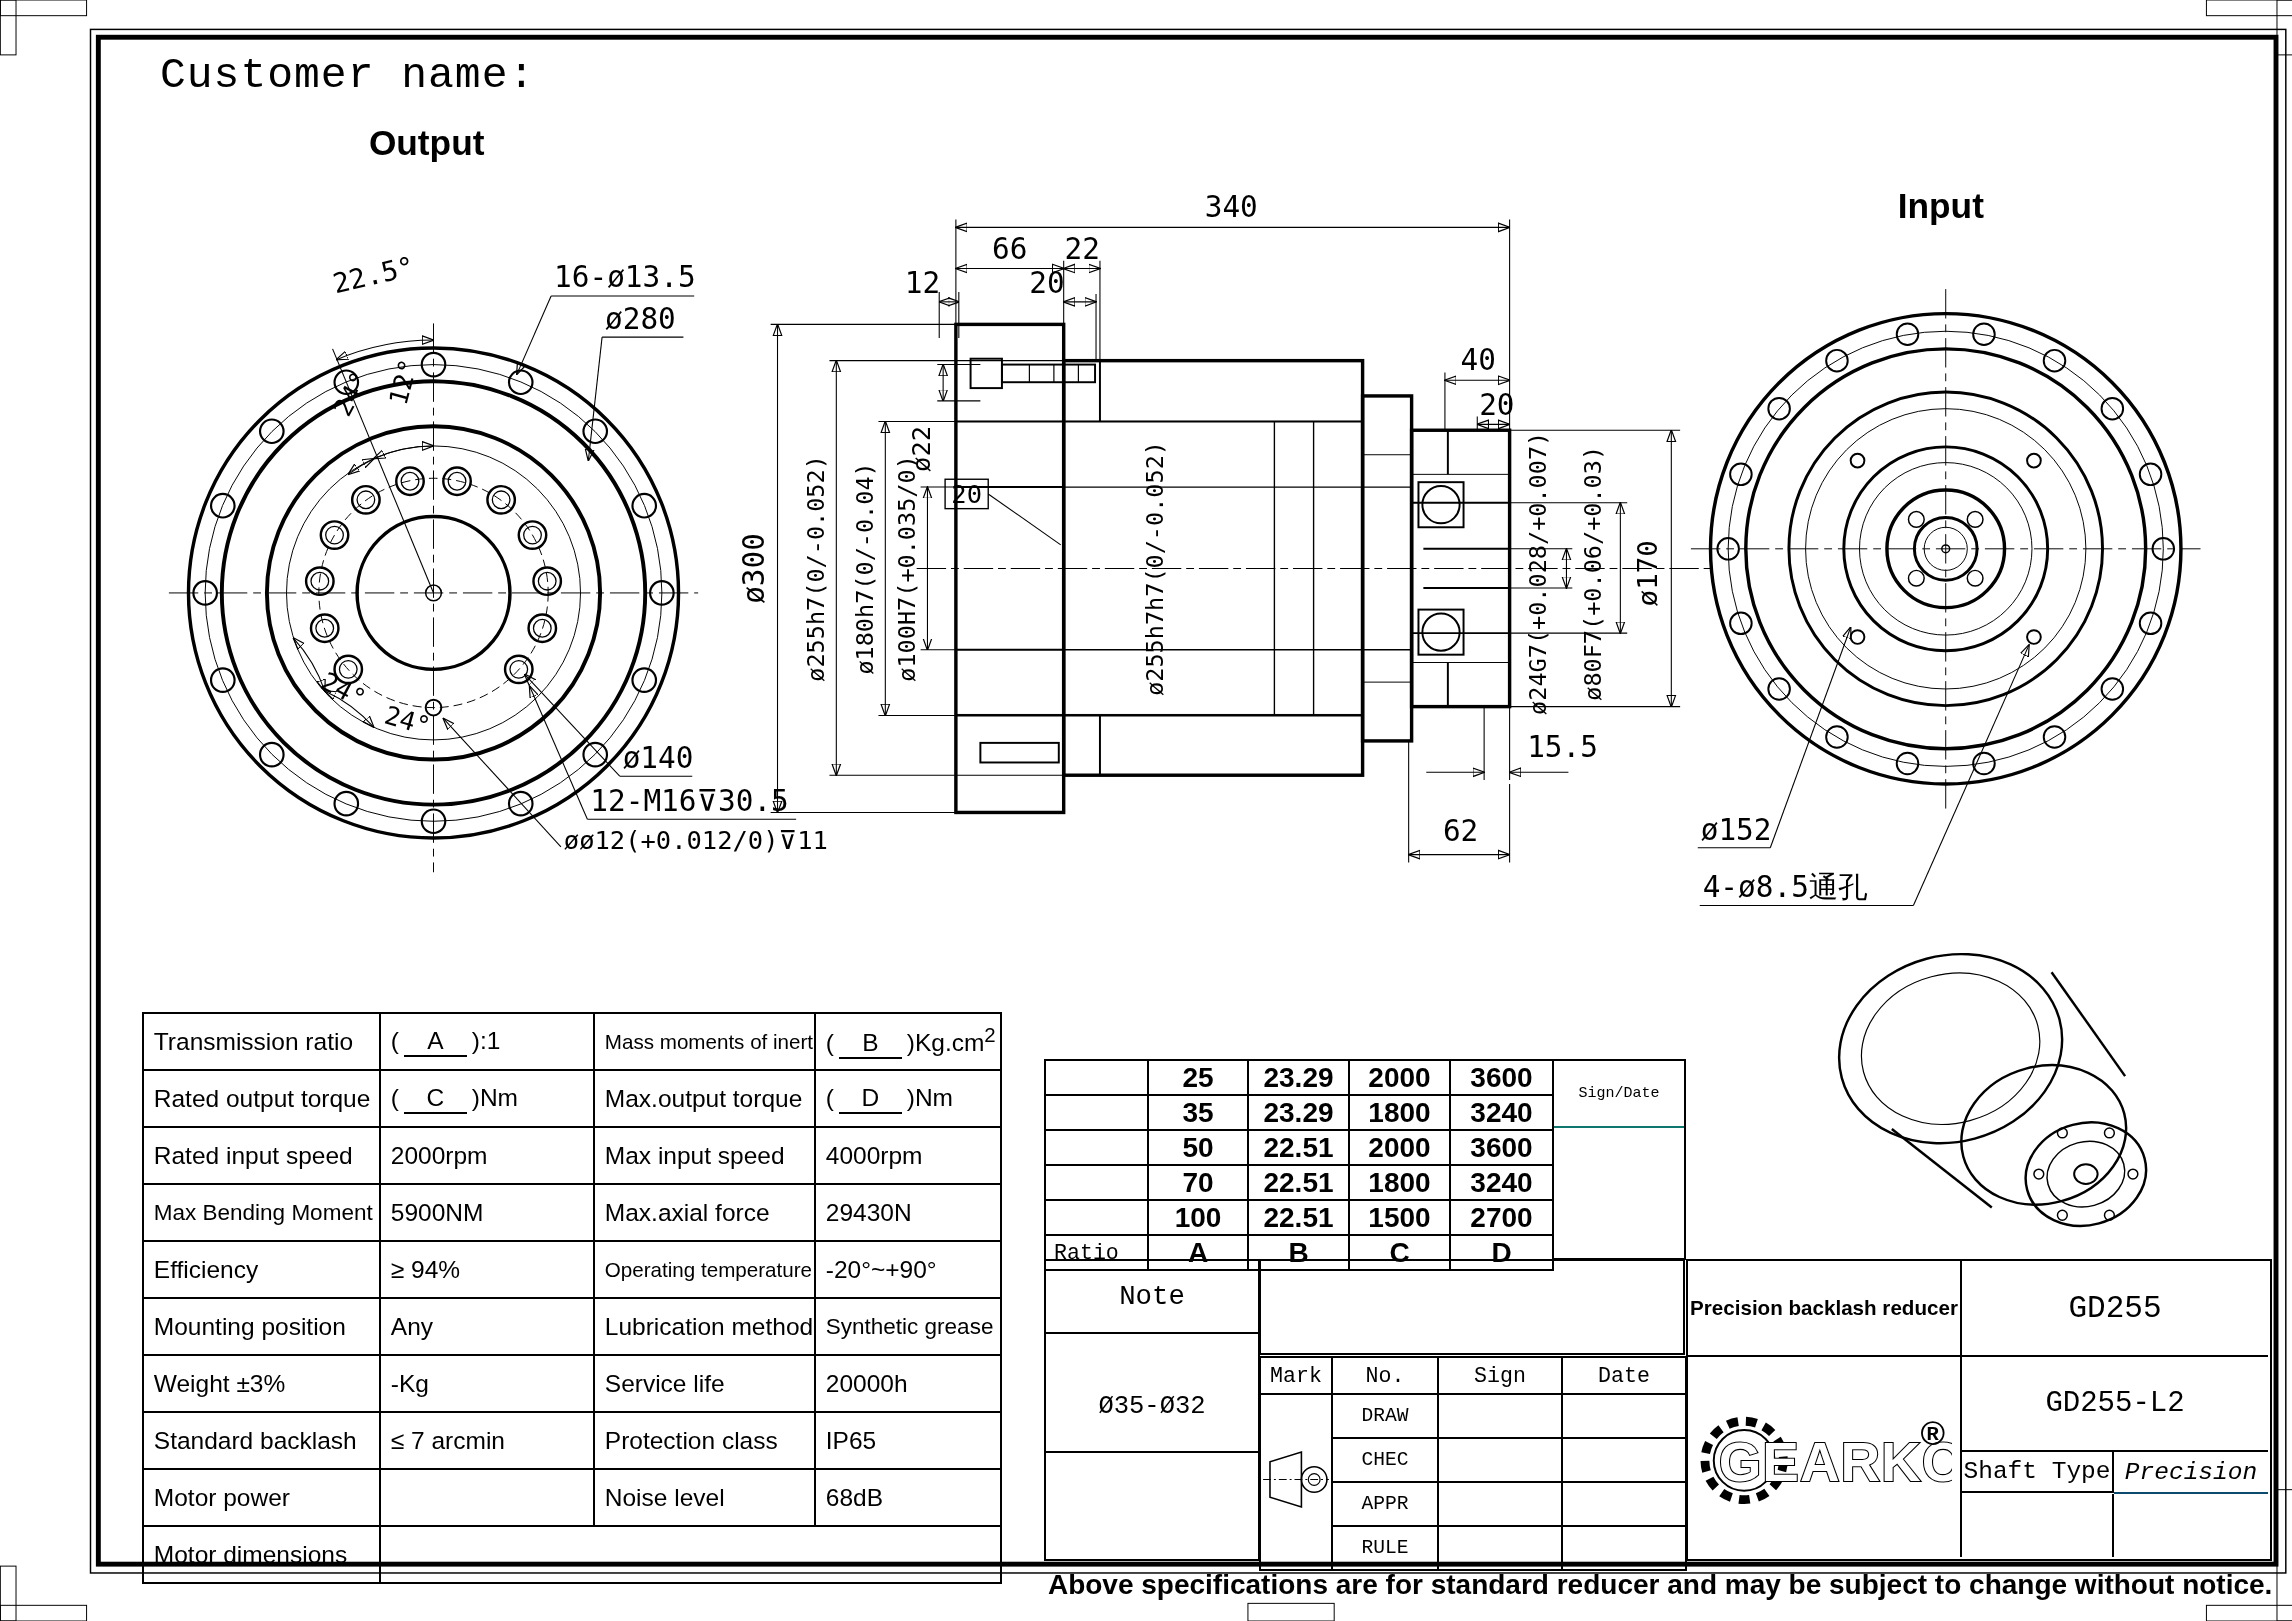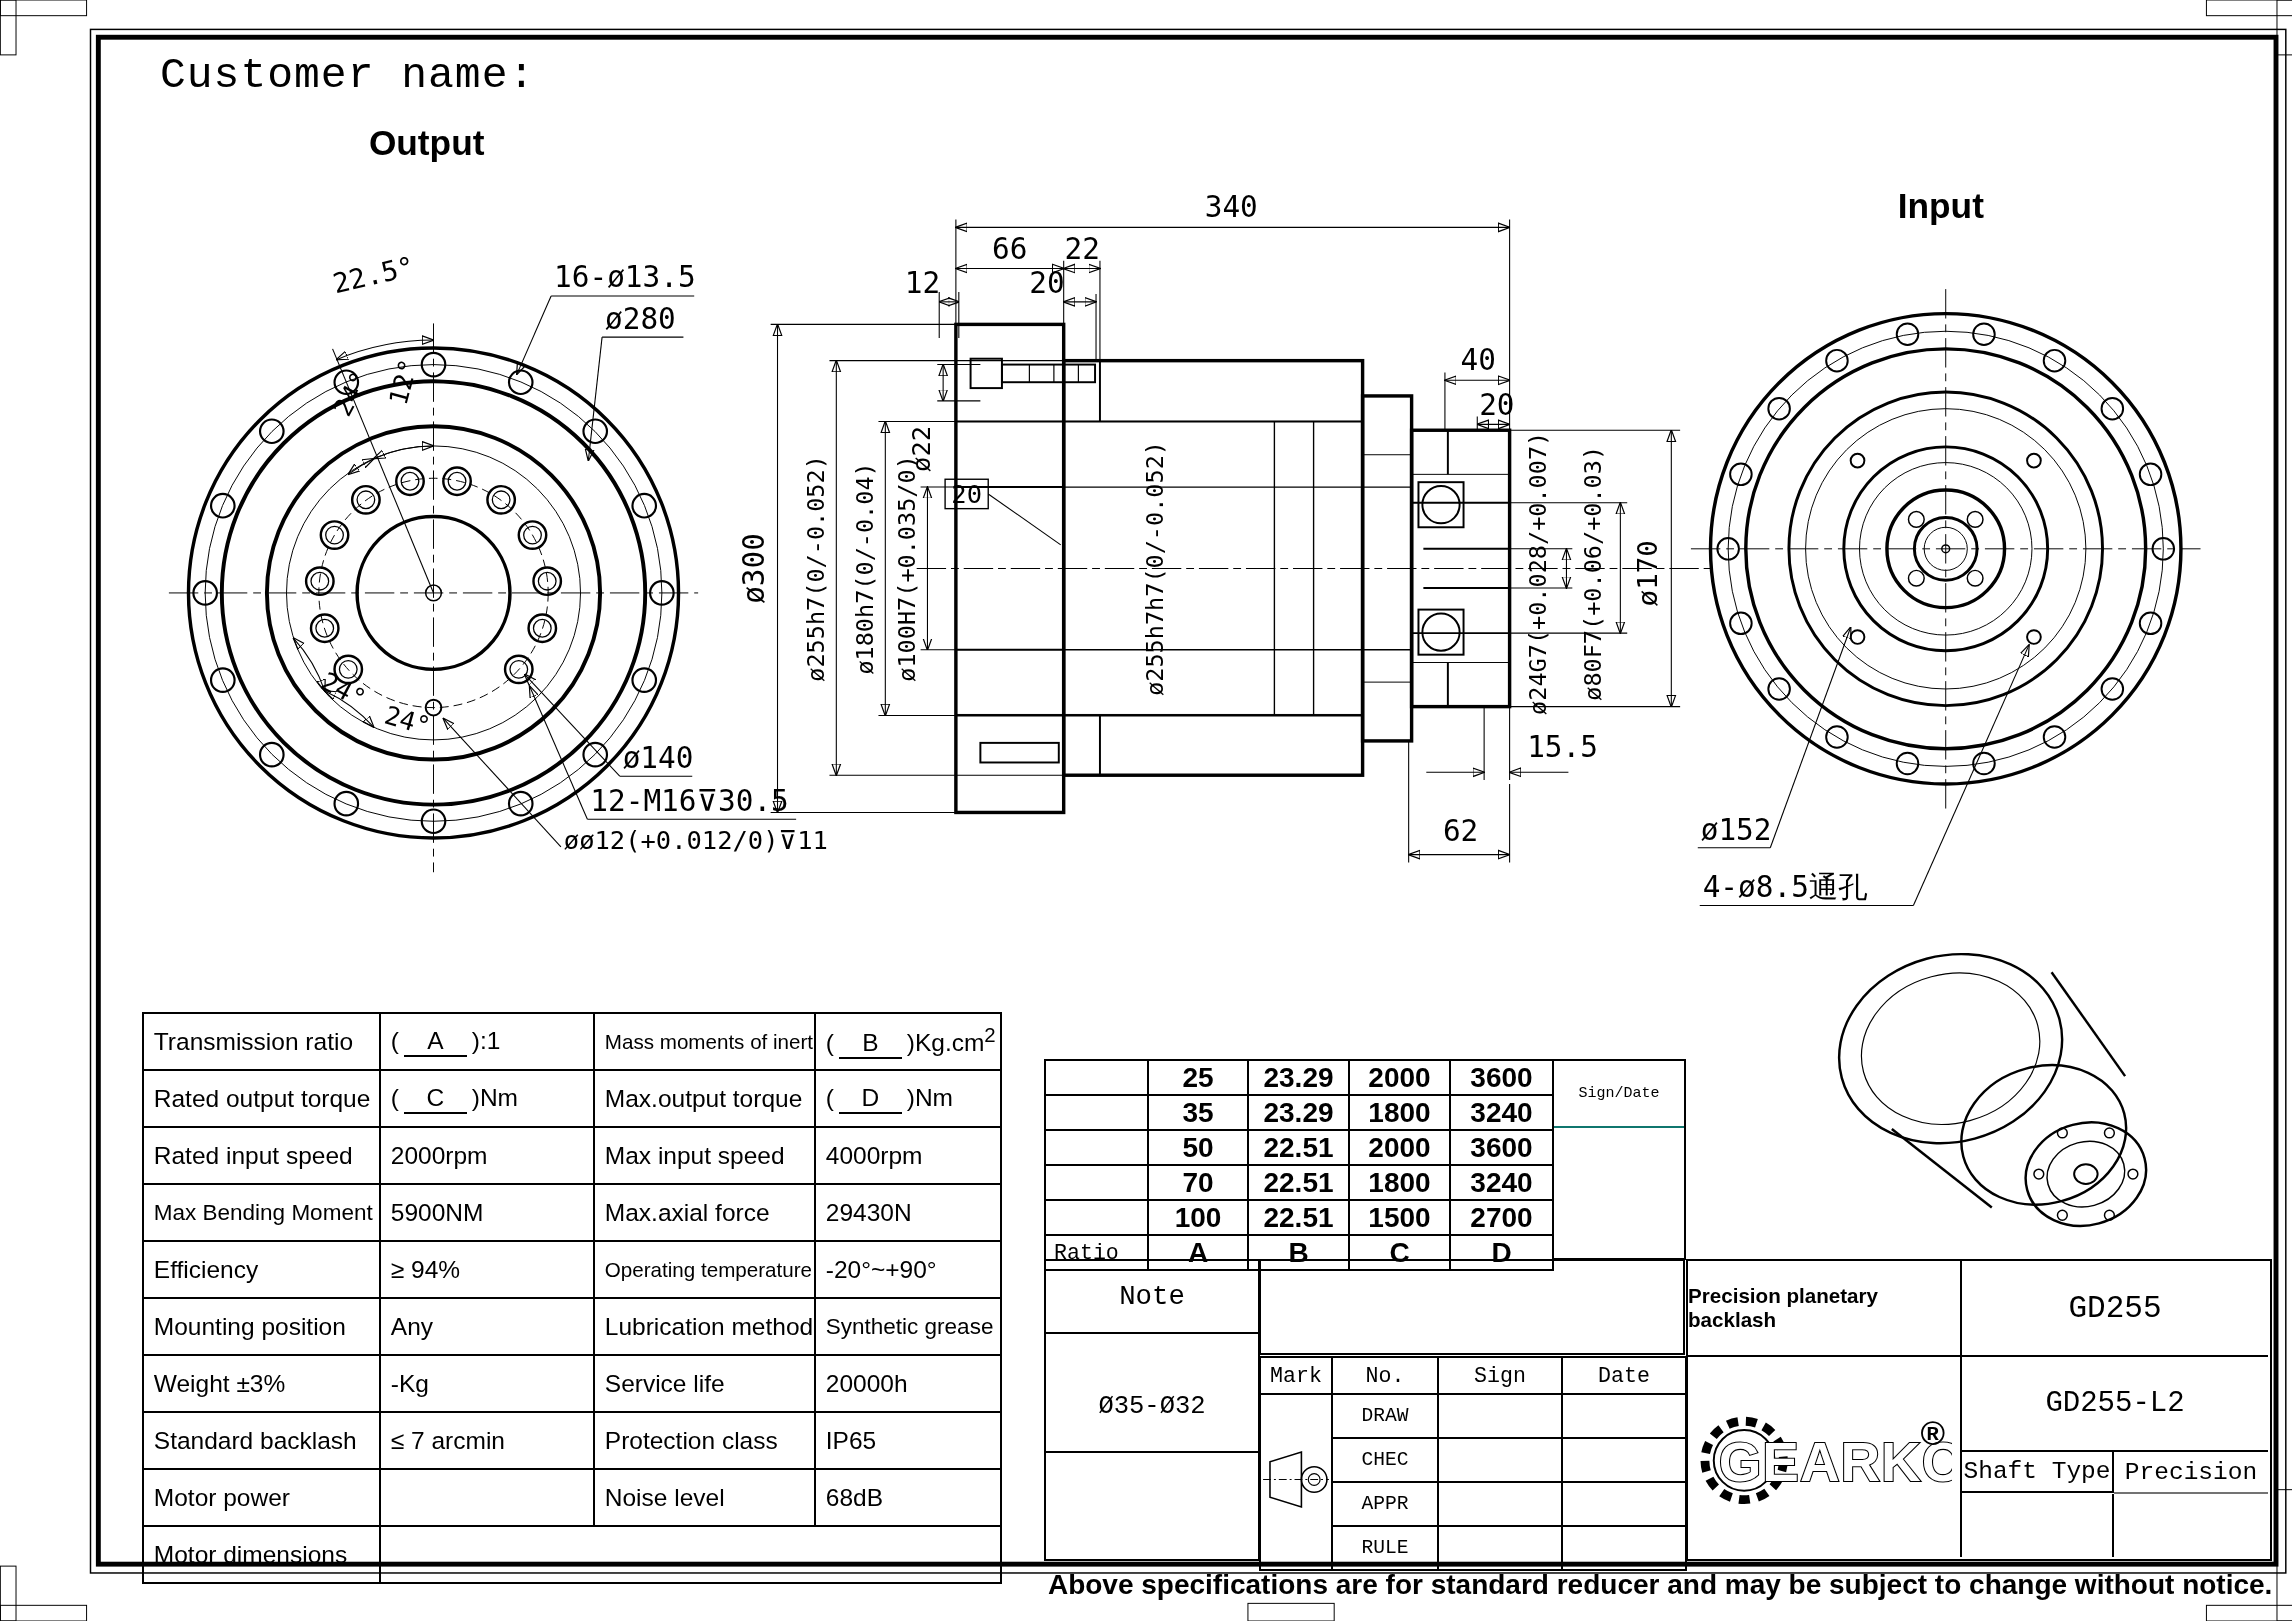--- a/index.html
+++ b/index.html
@@ -55,22 +55,22 @@
            align-items:center;justify-content:center;}
   .tb-product{left:0;top:0;width:274px;height:96px;border-right:2px solid #000;
               border-bottom:2px solid #000;font-size:20.6px;font-weight:bold;}
   .tb-series{left:274px;top:0;width:306px;height:96px;border-bottom:2px solid #000;
              font-family:"Liberation Mono",monospace;font-size:31px;}
   .tb-logo{left:0;top:96px;width:274px;height:200px;border-right:2px solid #000;}
   .tb-model{left:274px;top:96px;width:306px;height:95px;border-bottom:2px solid #000;
             font-family:"Liberation Mono",monospace;font-size:29px;}
   .tb-shaft{left:274px;top:191px;width:152px;height:41px;border-right:2px solid #000;
             border-bottom:2px solid #000;font-family:"Liberation Mono",monospace;font-size:24.5px;}
-  .tb-prec{left:426px;top:191px;width:154px;height:42px;border-bottom:2px solid #737373;
-           font-family:"Liberation Mono",monospace;font-size:24.5px;}
+  .tb-prec{left:426px;top:191px;width:154px;height:42px;border-bottom:2px solid #0c4a6e;
+           font-family:"Liberation Mono",monospace;font-size:24.5px;font-style:italic;}
   .tb-e1{left:274px;top:233px;width:152px;height:63px;border-right:2px solid #000;}
 </style>
 </head>
 <body>
 
 <div class="page">
 
 <svg class="art" viewBox="0 0 2339 1654">
   <defs>
     <pattern id="h" width="11" height="11" patternTransform="rotate(45)" patternUnits="userSpaceOnUse">
@@ -567,21 +567,21 @@
         </tr>
   <tr class="bd">
           <td>RULE</td>
           <td></td>
           <td></td>
         </tr>
 </tbody>
     </table>
 
 <div class="tblock">
-  <div class="tb-cell tb-product">Precision planetary backlash</div>
+  <div class="tb-cell tb-product">Precision backlash reducer</div>
   <div class="tb-cell tb-series">GD255</div>
   <div class="tb-cell tb-logo">
     <svg width="255" height="147" viewBox="0 0 260 150">
       <circle cx="48" cy="78" r="40" stroke="#000" fill="none" stroke-width="9" stroke-dasharray="11 8"></circle>
       <circle cx="48" cy="78" r="31" stroke="#000" fill="none" stroke-width="2"></circle>
       <text x="22" y="99" font-size="56" font-weight="bold" style="fill:#fff;stroke:#000;stroke-width:2.2;paint-order:stroke;font-family:'Liberation Sans',sans-serif;letter-spacing:1px">GEARKO</text>
       <text x="228" y="62" font-size="34" font-weight="bold" style="fill:#000;font-family:'Liberation Sans',sans-serif">®</text>
     </svg>
   </div>
   <div class="tb-cell tb-model">GD255-L2</div>

